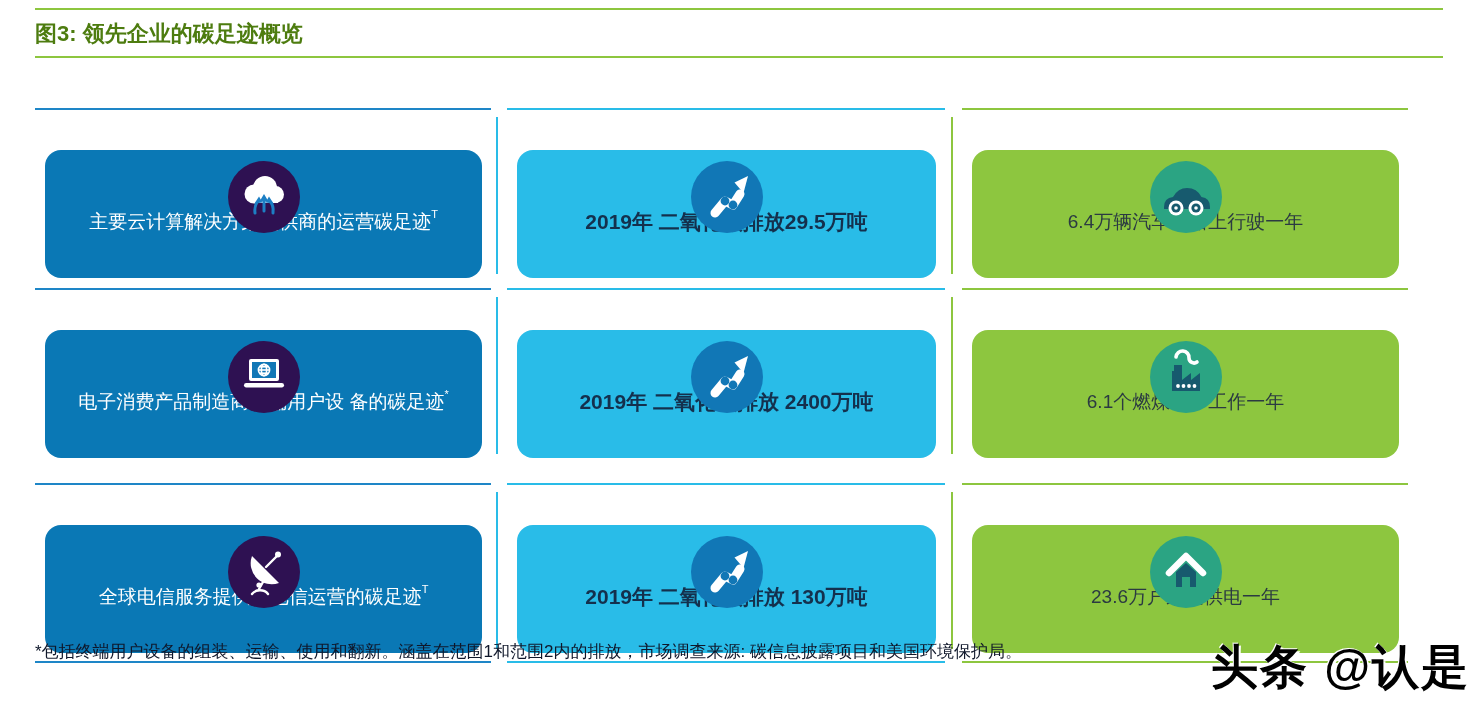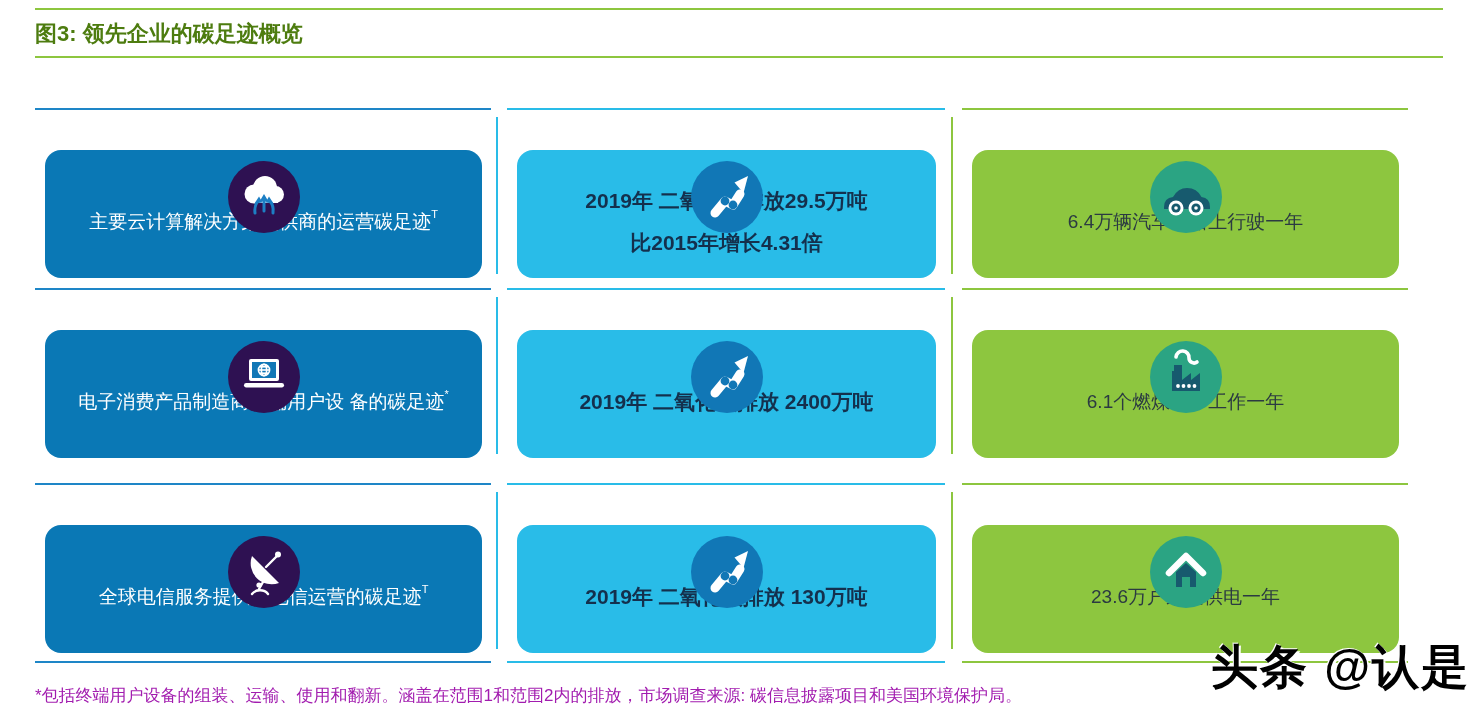--- a/index.html
+++ b/index.html
@@ -49,21 +49,21 @@
   .vr1 { top:117px; height:157px; }
   .vr2 { top:297px; height:157px; }
   .vr3 { top:492px; height:157px; }
 
   
   #rule-bot-1 { left:35px;  width:456px; top:661px; background:#1e86c7; }
   #rule-bot-2 { left:507px; width:438px; top:661px; background:#29bce8; }
   #rule-bot-3 { left:962px; width:446px; top:661px; background:#8dc63f; }
 
   #footnote {
-    position:absolute; left:35px; top:684px; font-size:17px; color:#a21caf;
+    position:absolute; left:35px; top:640px; font-size:17px; color:#0f172a;
   }
   #watermark {
     position:absolute; right:8px; top:636px; z-index:5;
     font-size:47px; font-weight:bold; letter-spacing:2px; color:#000;
     text-shadow:2px 2px 0 #ffffff, -1px -1px 0 #ffffff;
   }
 </style>
 </head>
 <body>
 
@@ -99,21 +99,20 @@
   <div class="card">
     <div class="badge blue">
       <svg viewBox="0 0 72 72">
         <path d="M24 52 L34 40 L42 44 L49 33" fill="none" stroke="#fff" stroke-width="9" stroke-linecap="round" stroke-linejoin="round"></path>
         <polygon points="57,15 43.5,21.5 52.5,32" fill="#fff"></polygon>
         <circle cx="34" cy="40" r="4.4" fill="#1177b6"></circle>
           <circle cx="42" cy="44" r="4.4" fill="#1177b6"></circle>
       </svg>
     </div>
     <div>2019年 二氧化碳排放29.5万吨</div>
-    <div>比2015年增长4.31倍</div>
   </div>
 </div>
 
 <div class="cell c3 r1">
   <div class="card">
     <div class="badge teal">
       <svg viewBox="0 0 72 72">
         <path d="M14 46 q0 -9 9 -10 q5 -9 14 -9 q10 0 14.5 9 q8.5 1 8.5 10 v2 h-46 z" fill="#175a6e"></path>
         <circle cx="26" cy="47" r="7.5" fill="#fff"></circle>
           <circle cx="26" cy="47" r="4.6" fill="#175a6e"></circle>

